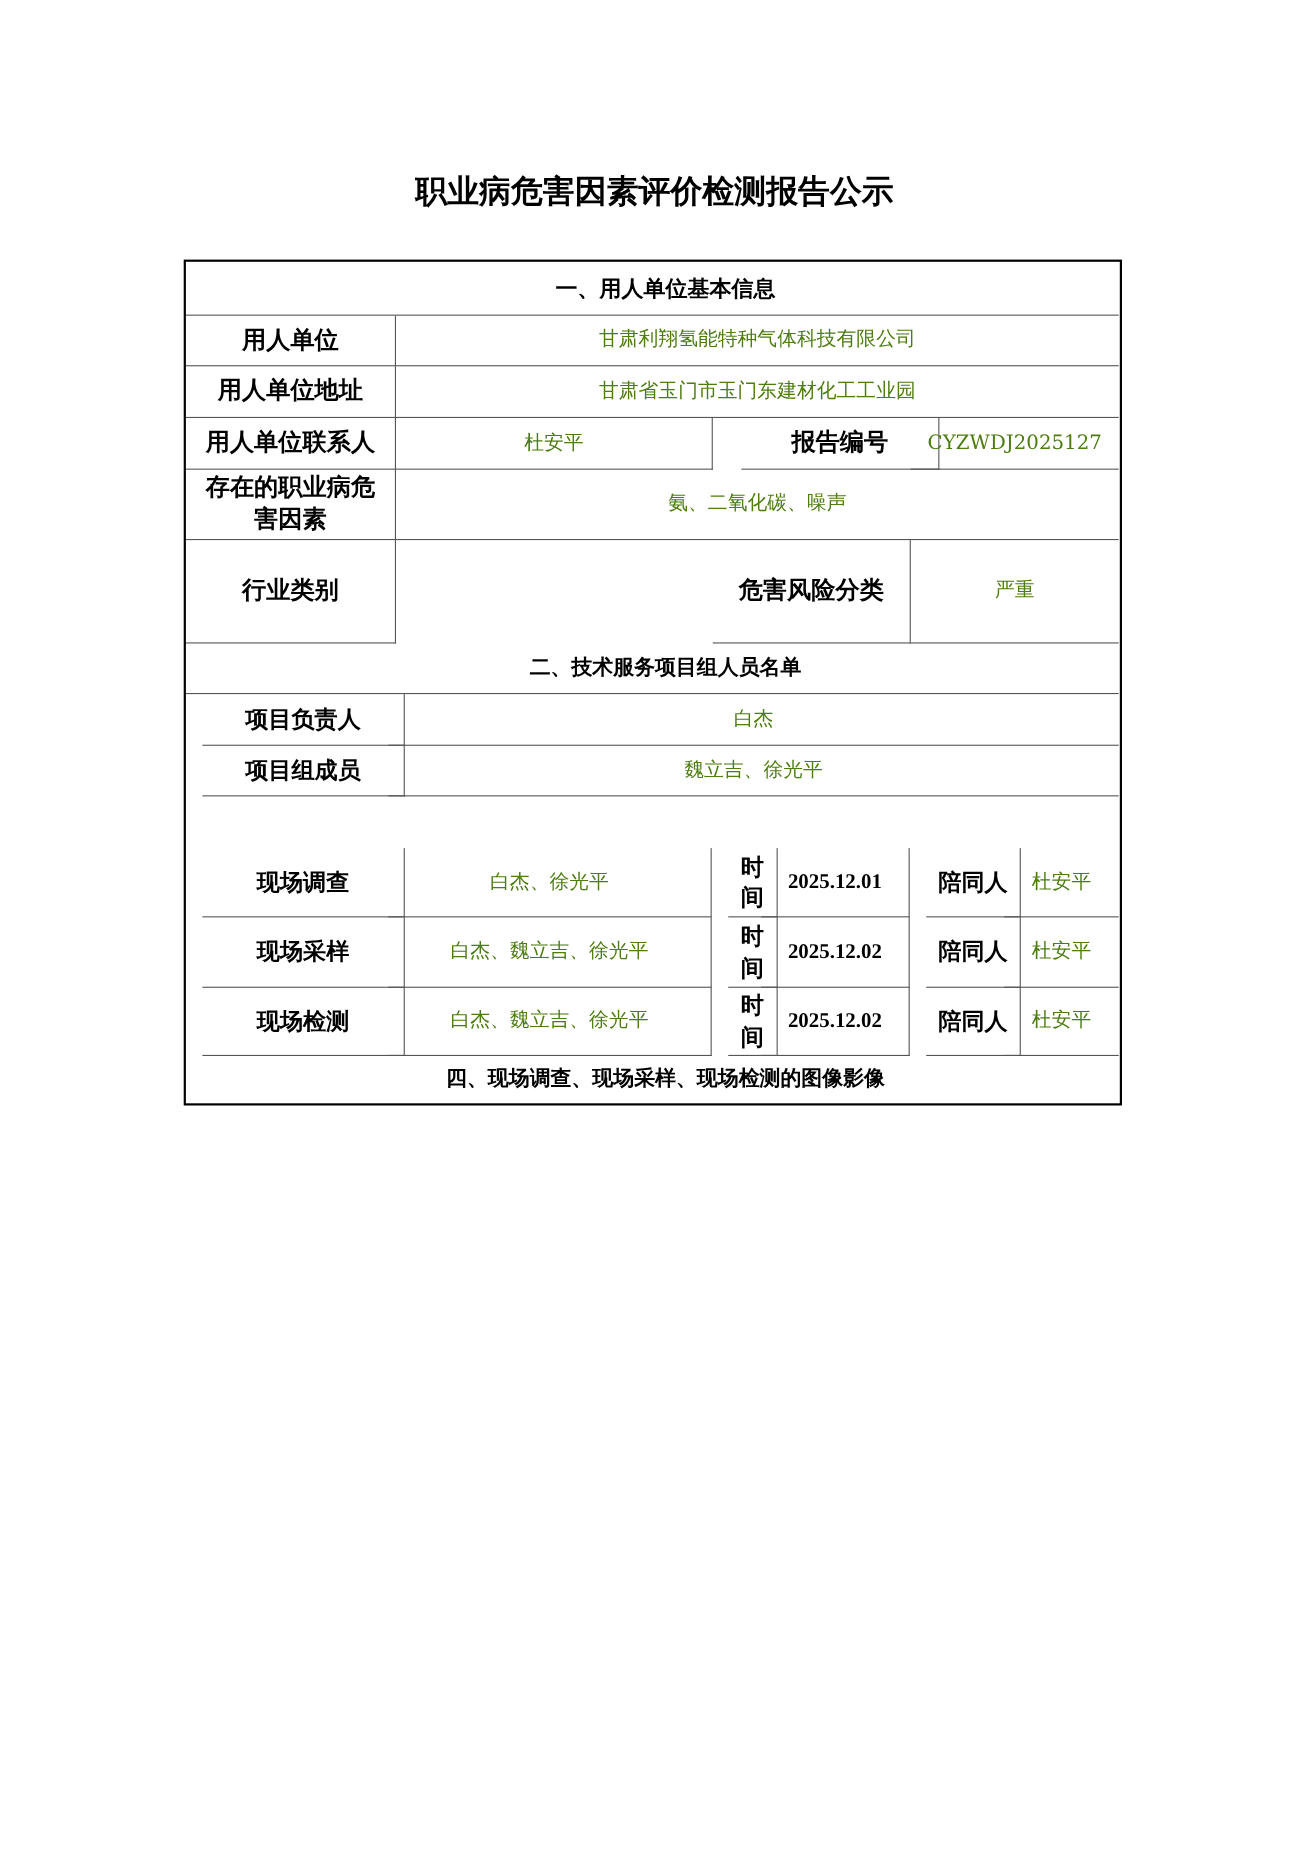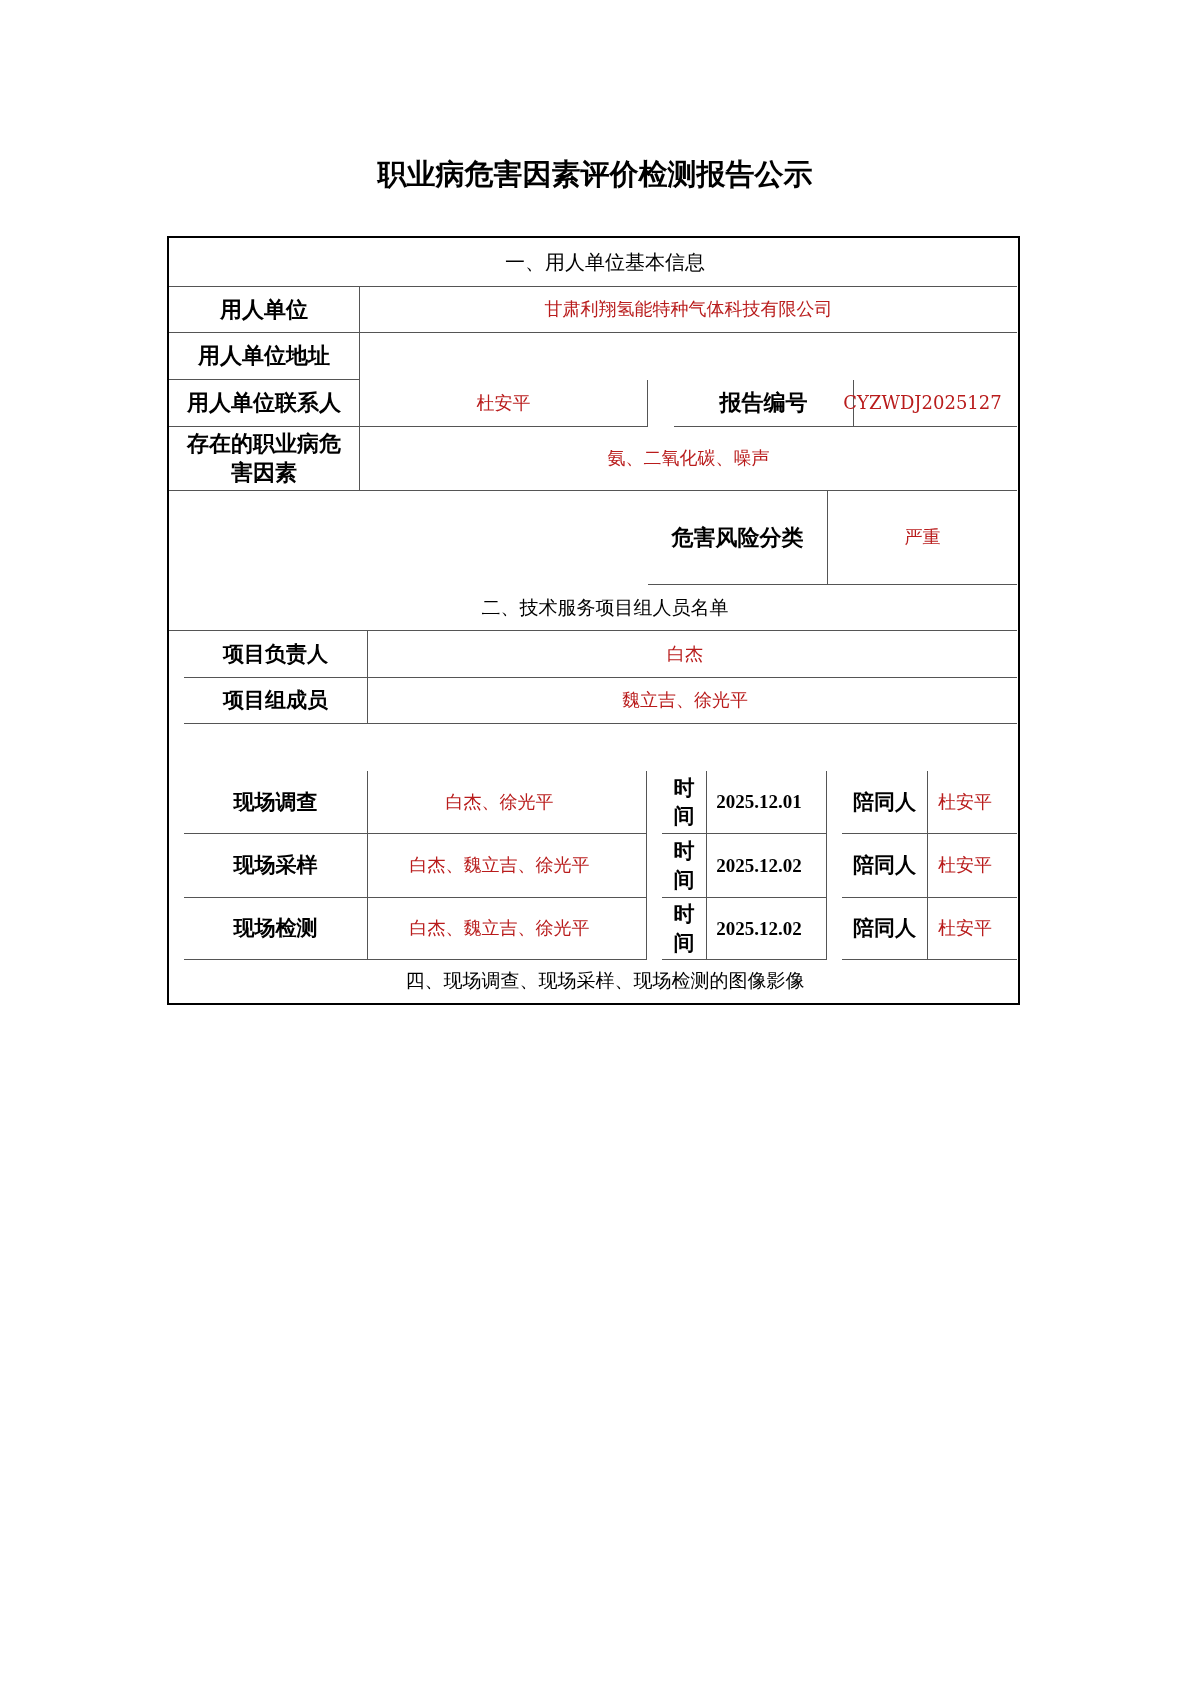--- a/index.html
+++ b/index.html
@@ -6,49 +6,51 @@
   body { width:1190px; height:1683px; position:relative; overflow:hidden;
          font-family:"DejaVu Serif","Liberation Serif",serif; color:#000; }
   .title { position:absolute; left:0; top:155px; width:1190px; text-align:center;
            font-family:"DejaVu Sans","Liberation Sans",sans-serif; font-size:29px; font-weight:bold; letter-spacing:0px; }
   .tbl { position:absolute; left:167px; top:236px; width:853px; height:769px;
          box-sizing:border-box; border:2.5px solid #000; }
   .cell { position:absolute; box-sizing:border-box; display:flex; align-items:center; justify-content:center;
           text-align:center; border-right:1px solid #555; border-bottom:1px solid #555; line-height:1.45; }
   .lbl { font-family:"DejaVu Sans","Liberation Sans",sans-serif; font-weight:bold; font-size:22px; }
   .lbl2 { font-family:"DejaVu Sans","Liberation Sans",sans-serif; font-weight:bold; font-size:21px;margin-left:15px; }
-  .hdr { font-family:"DejaVu Sans","Liberation Sans",sans-serif; font-weight:normal; font-size:20px;padding-left:24px; }
-  .val { font-family:"DejaVu Serif","Liberation Serif",serif; font-size:18px; color:#b91c1c; }
+  .hdr { font-family:"DejaVu Sans","Liberation Sans",sans-serif; font-weight:bold; font-size:20px;padding-left:24px; }
+  .val { font-family:"DejaVu Serif","Liberation Serif",serif; font-size:18px; color:#4d7c0f; }
   .valsans { font-family:"DejaVu Sans","Liberation Sans",sans-serif; font-size:18px; color:#333; }
   .date { font-family:"Liberation Serif","DejaVu Serif",serif; font-weight:bold; font-size:19px; }
   .nor { border-right:none; }
   .nob { border-bottom:none; }
 </style>
 </head>
 <body>
 
 <div class="title">职业病危害因素评价检测报告公示</div>
 
 <div class="tbl">
 
   <div class="cell hdr nor" style="left:0;top:0;width:848px;height:49px;">一、用人单位基本信息</div>
 
   <div class="cell lbl" style="left:0;top:49px;width:191px;height:46px;">用人单位</div>
   <div class="cell val nor" style="left:191px;top:49px;width:657px;height:46px;">甘肃利翔氢能特种气体科技有限公司</div>
 
   <div class="cell lbl" style="left:0;top:95px;width:191px;height:47px;">用人单位地址</div>
+  <div class="cell val nor" style="left:191px;top:95px;width:657px;height:47px;">甘肃省玉门市玉门东建材化工工业园</div>
 
   <div class="cell lbl" style="left:0;top:142px;width:191px;height:47px;">用人单位联系人</div>
   <div class="cell val" style="left:191px;top:142px;width:288px;height:47px;">杜安平</div>
   <div class="cell lbl" style="left:505px;top:142px;width:180px;height:47px;">报告编号</div>
   <div class="cell val nor" style="left:659px;top:142px;width:189px;height:47px;">CYZWDJ2025127</div>
 
   <div class="cell lbl" style="left:0;top:189px;width:191px;height:64px;padding:0 8px;line-height:1.3;">存在的职业病危害因素</div>
   <div class="cell val nor" style="left:191px;top:189px;width:657px;height:64px;">氨、二氧化碳、噪声</div>
 
+  <div class="cell lbl" style="left:0;top:253px;width:191px;height:94px;">行业类别</div>
   <div class="cell lbl" style="left:479px;top:253px;width:180px;height:94px;">危害风险分类</div>
   <div class="cell val nor" style="left:659px;top:253px;width:189px;height:94px;">严重</div>
 
   <div class="cell hdr nor" style="left:0;top:347px;width:848px;height:46px;font-size:19px;">二、技术服务项目组人员名单</div>
 
   <div class="cell lbl2" style="left:0;top:393px;width:184px;height:47px;">项目负责人</div>
   <div class="cell val nor" style="left:184px;top:393px;width:664px;height:47px;">白杰</div>
 
   <div class="cell lbl2" style="left:0;top:440px;width:184px;height:46px;">项目组成员</div>
   <div class="cell val nor" style="left:184px;top:440px;width:664px;height:46px;">魏立吉、徐光平</div>

